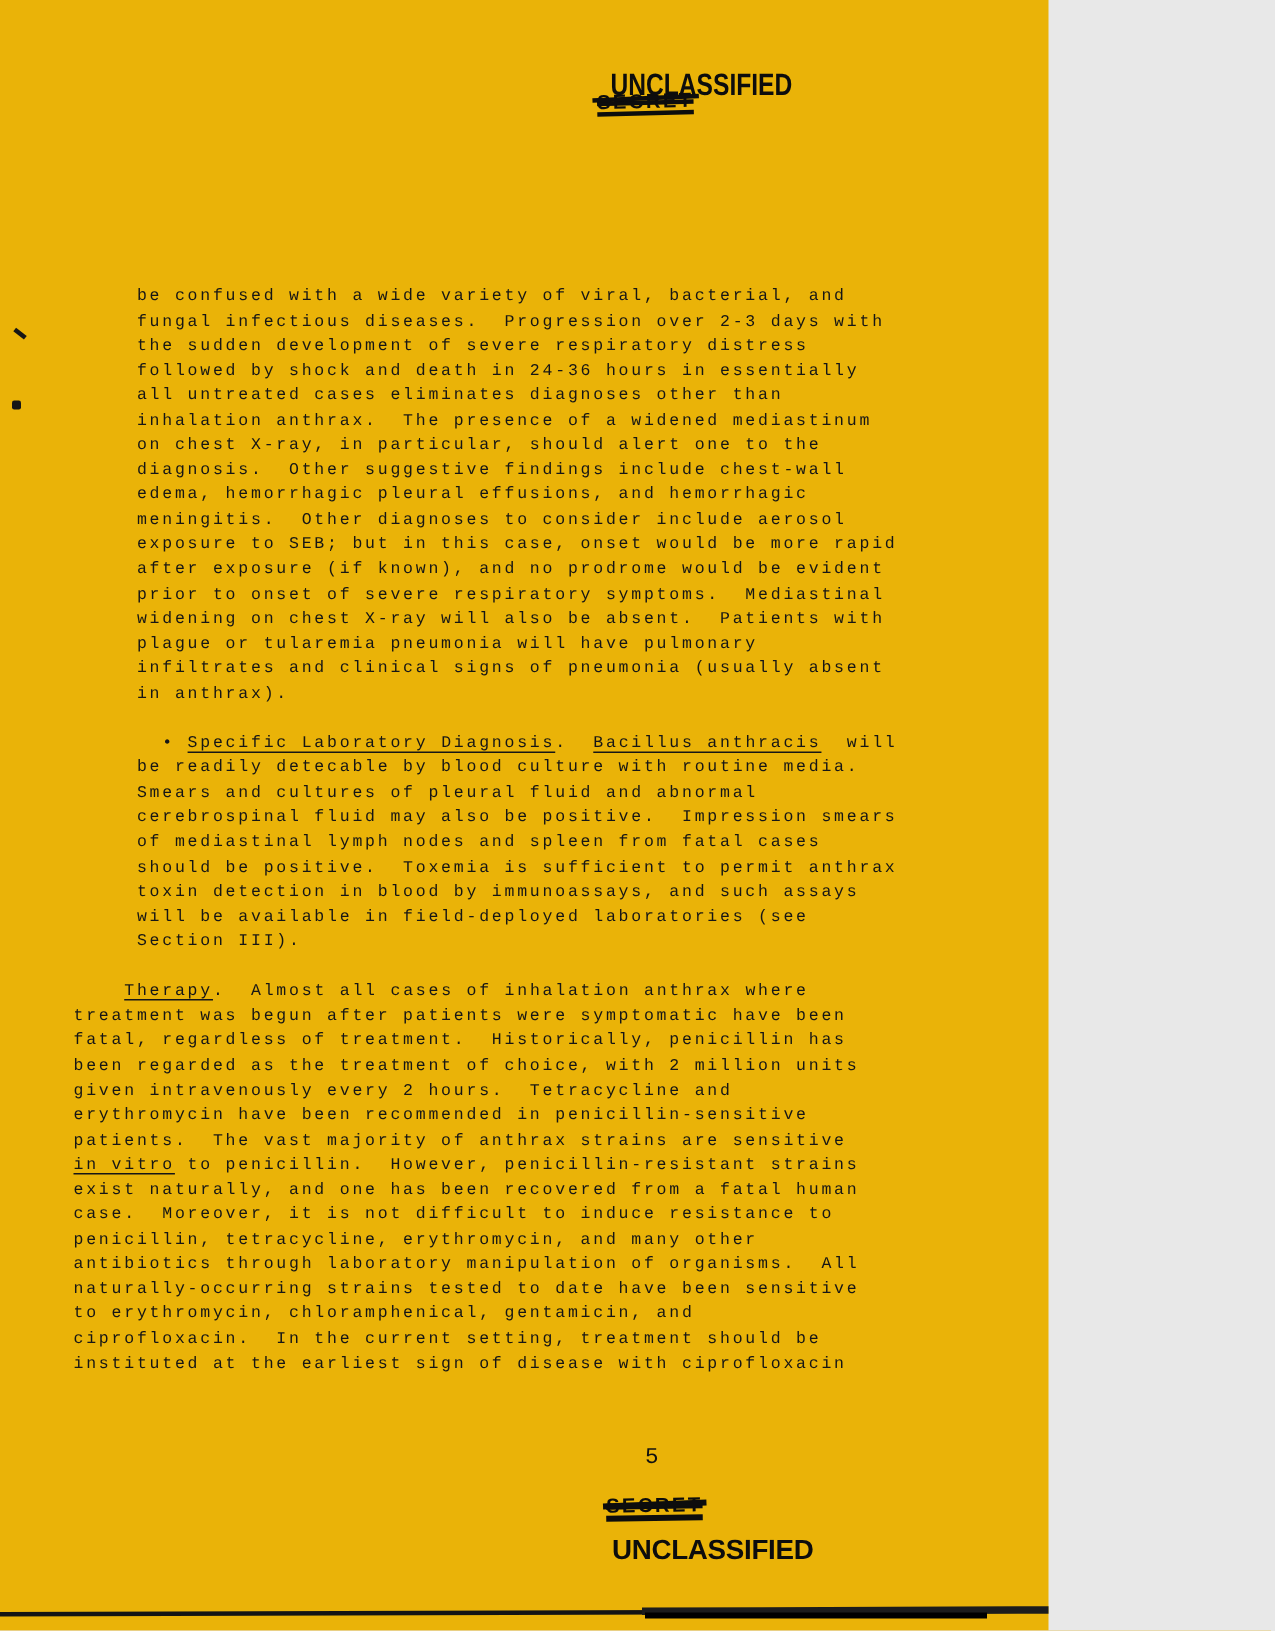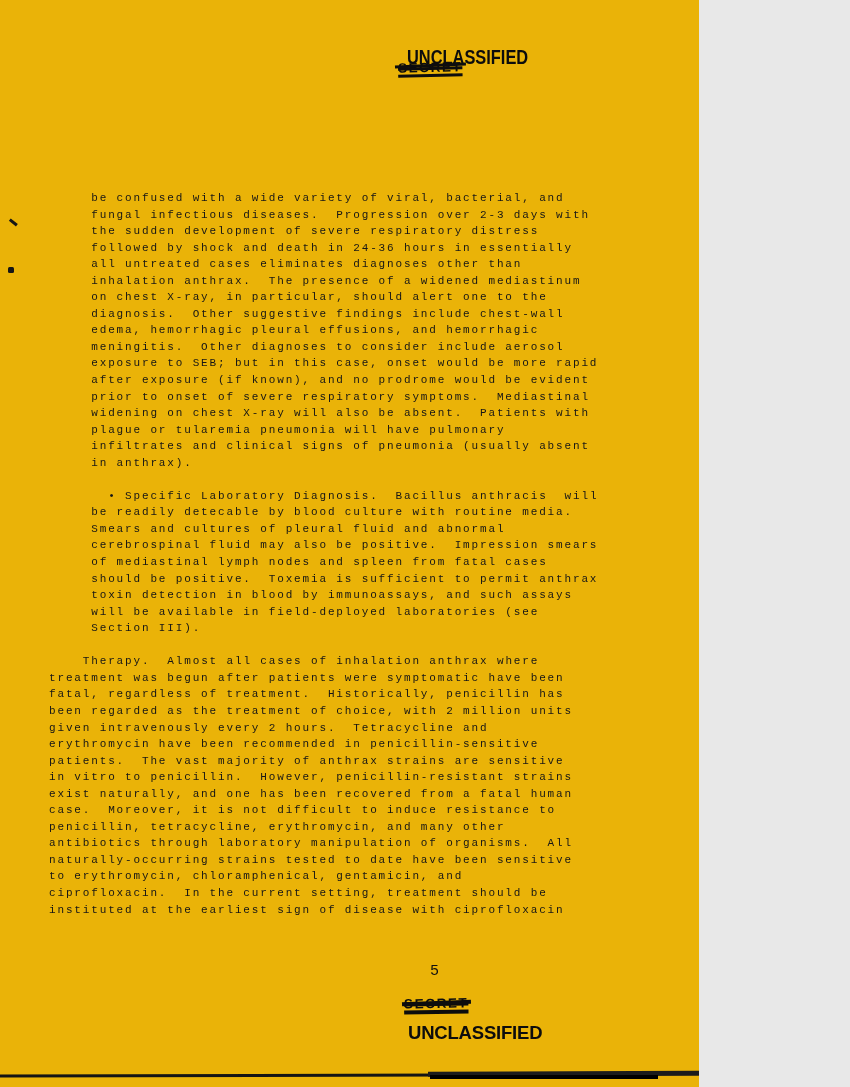--- a/index.html
+++ b/index.html
@@ -28,21 +28,21 @@
     font-family:"Liberation Sans",sans-serif;font-weight:700;font-size:18.5px;
     color:#0d0d0d;letter-spacing:-.2px;
   }
   
   .body-text{
     position:absolute;left:49px;top:190px;
     font-size:11px;line-height:16.55px;letter-spacing:1.85px;
     color:#161616;white-space:pre;
   }
   .body-text .line{height:16.55px;}
-  .body-text .u{text-decoration-thickness:1.4px;text-underline-offset:2.5px;}
+  .body-text .u{text-decoration:underline;text-decoration-thickness:1.4px;text-underline-offset:2.5px;}
   .body-text .b{font-weight:400;}
   
   .bar-right{position:absolute;left:828px;top:2px;width:10px;height:426px;background:#0a0a0a;border-left:1px solid #555;}
   .rule-a{position:absolute;left:0;top:1074px;width:446px;height:2.5px;background:#141414;transform:rotate(-.15deg);}
   .rule-b{position:absolute;left:428px;top:1071px;width:422px;height:5px;background:#1c1c1c;transform:rotate(-.2deg);}
   .rule-c{position:absolute;left:430px;top:1075px;width:228px;height:3.5px;background:#000;}
   .mark-tick{position:absolute;left:9px;top:221px;width:9px;height:2.5px;background:#161616;transform:rotate(38deg);}
   .mark-dot{position:absolute;left:8px;top:267px;width:6px;height:6px;background:#161616;border-radius:1.5px;}
 </style>
 </head>

